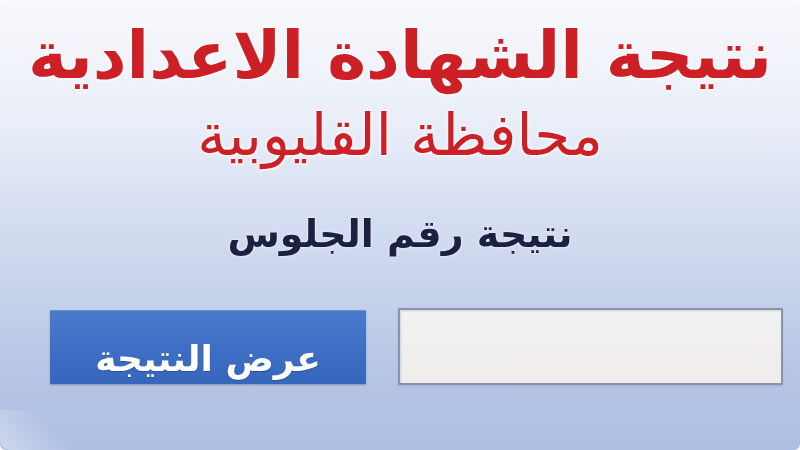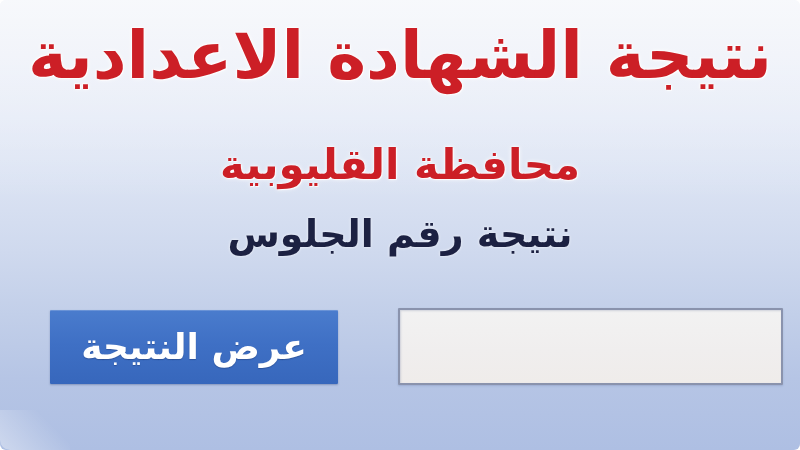--- a/index.html
+++ b/index.html
@@ -74,24 +74,24 @@
     letter-spacing: -1px;
     white-space: nowrap;
     text-shadow:
       0 0 2px #ffffff,
       0 0 5px rgba(255,255,255,.95),
       1px 1px 0 rgba(255,255,255,.8),
       -1px -1px 0 rgba(255,255,255,.6);
   }
 
   #subtitle {
-    top: 134px;
-    font-size: 42px;
+    top: 104px;
+    font-size: 58px;
     line-height: 62px;
-    font-weight: bold;
+    font-weight: normal;
     color: #cc1f26;
     white-space: nowrap;
     text-shadow:
       0 0 2px #ffffff,
       0 0 5px rgba(255,255,255,.95),
       1px 1px 0 rgba(255,255,255,.75);
   }
 
   #instruction {
     top: 207px;
@@ -109,24 +109,24 @@
     left: 0;
     top: 306px;
     width: 800px;
     height: 86px;
   }
 
   #submit-button {
     position: absolute;
     left: 50px;
     top: 4px;
-    width: 288px;
+    width: 316px;
     height: 74px;
     border: 0;
-    padding: 0;
+    padding: 12px;
     border-radius: 1px;
     background: linear-gradient(180deg, #4a7ccd 0%, #3f70c5 45%, #3767bc 100%);
     color: #ffffff;
     font-family: inherit;
     font-size: 36px;
     font-weight: bold;
     line-height: 74px;
     text-align: center;
     direction: rtl;
     white-space: nowrap;

